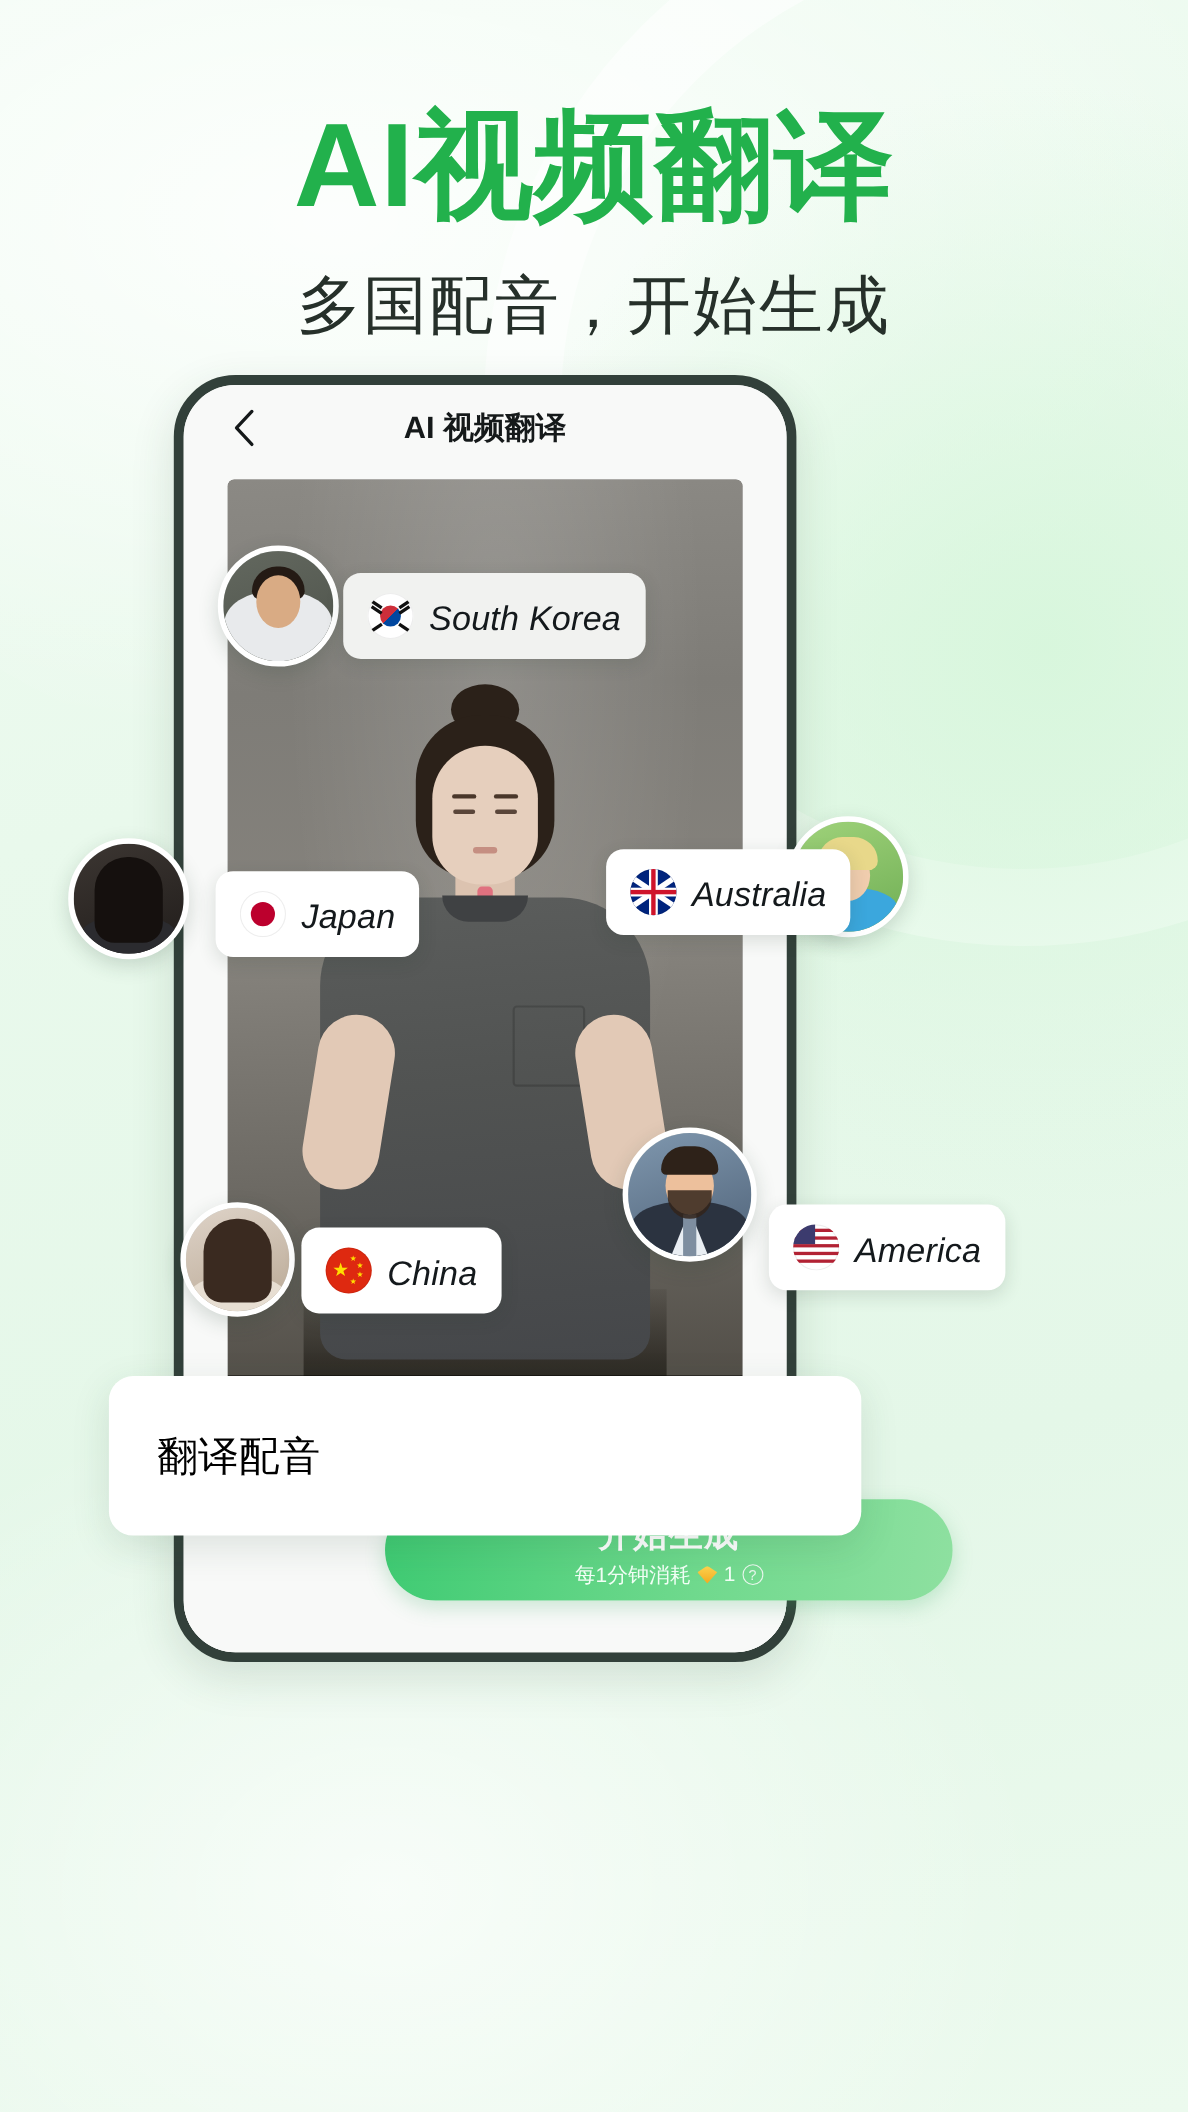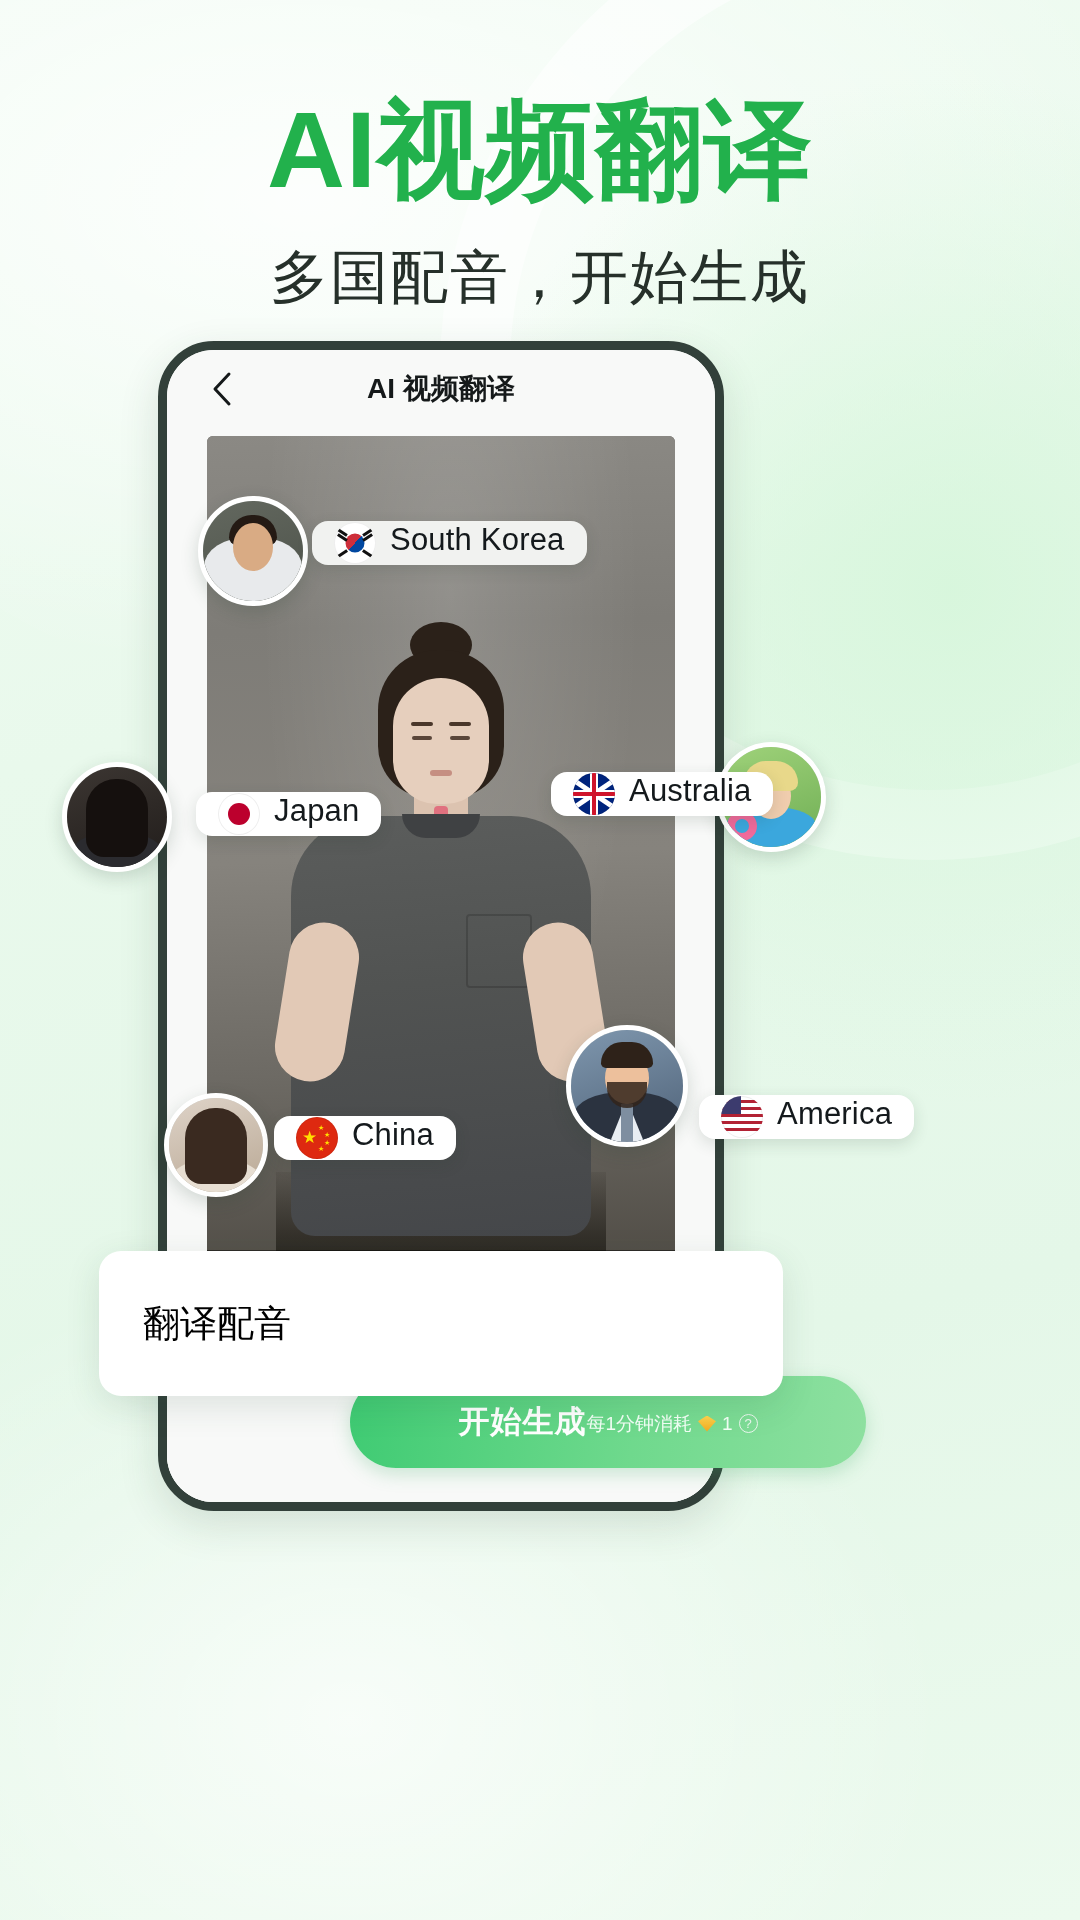--- a/index.html
+++ b/index.html
@@ -110,23 +110,23 @@
   .play-btn{width:22px;height:24px;cursor:pointer;flex:none;}
   .track{position:relative;flex:1;height:22px;display:flex;align-items:center;cursor:pointer;}
   .track-line{position:absolute;left:0;right:0;height:5px;background:#fff;border-radius:3px;}
   .track-knob{position:absolute;left:0;width:24px;height:24px;border-radius:50%;background:#fff;}
   .time{font-size:23px;color:#fff;font-weight:500;flex:none;letter-spacing:.3px;}
 
   
   .phone-bottom{flex:none;height:190px;background:#f8f9f8;position:relative;}
 
   
-  .cta{position:absolute;left:183px;bottom:34px;width:516px;height:92px;border-radius:46px;
+  .cta{position:absolute;left:183px;bottom:47px;width:516px;height:92px;border-radius:46px;
     background:linear-gradient(96deg,#3fcb73 0%,#6fd98d 55%,#8ee0a0 100%);
-    display:flex;align-items:center;justify-content:center;
+    display:flex;flex-direction:column;align-items:center;justify-content:center;
     cursor:pointer;z-index:9;box-shadow:0 6px 18px rgba(60,170,100,.25);}
   .cta-main{font-size:31px;color:#fff;font-weight:bold;letter-spacing:1px;}
   .cta-sub{margin-top:3px;font-size:19px;color:#f2fff6;display:flex;align-items:center;gap:6px;}
   .gem{display:inline-block;width:18px;height:16px;
     background:linear-gradient(180deg,#ffd44d 0%,#f2a920 100%);
     clip-path:polygon(50% 0,100% 36%,50% 100%,0 36%);}
   .qmark{display:inline-flex;align-items:center;justify-content:center;width:19px;height:19px;
     border:1.6px solid #eaf7ee;border-radius:50%;font-size:13px;color:#eaf7ee;}
 
   
@@ -139,23 +139,23 @@
   .chev{display:block;}
 
   
   .fl{position:absolute;z-index:8;}
   .avatar{border-radius:50%;border:5px solid #fff;overflow:hidden;position:relative;
     box-shadow:0 6px 18px rgba(35,60,45,.18);background:#cfd4d2;}
   .av-face{position:absolute;left:50%;transform:translateX(-50%);border-radius:50%;}
   .av-hair{position:absolute;left:50%;transform:translateX(-50%);}
   .av-body{position:absolute;left:50%;transform:translateX(-50%);bottom:0;border-radius:46% 46% 0 0;}
 
-  .pill{display:inline-flex;align-items:flex-start;gap:14px;background:#f1f2f0;
-    border-radius:16px;padding:1px 22px;box-shadow:0 5px 16px rgba(35,60,45,.14);
-    white-space:nowrap;}
+  .pill{display:inline-flex;align-items:flex-end;gap:14px;background:#f1f2f0;
+    border-radius:16px;padding:18px 22px;box-shadow:0 5px 16px rgba(35,60,45,.14);
+    white-space:nowrap;font-style:italic;}
   .pill.white{background:#fff;}
   .pill-label{font-size:31px;color:#14191c;font-weight:500;letter-spacing:.2px;}
   .flag{width:42px;height:42px;border-radius:50%;overflow:hidden;position:relative;flex:none;
     box-shadow:0 0 0 1px rgba(0,0,0,.07) inset;}
 
   
   .fl-kr{background:#fff;}
   .fl-kr .top{position:absolute;left:50%;top:50%;transform:translate(-50%,-50%);
     width:19px;height:19px;border-radius:50%;
     background:linear-gradient(134deg,#cd2e3a 0%,#cd2e3a 50%,#0047a0 50%,#0047a0 100%);}

